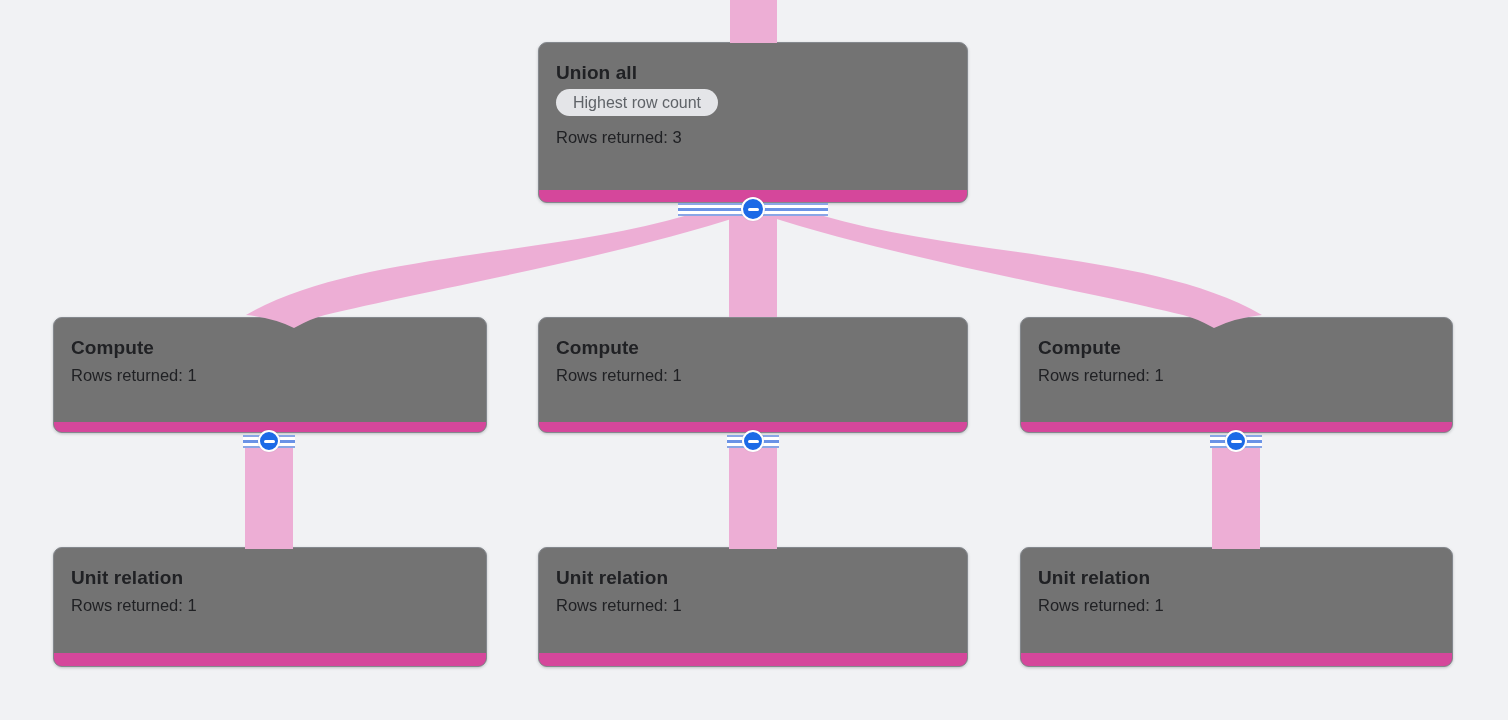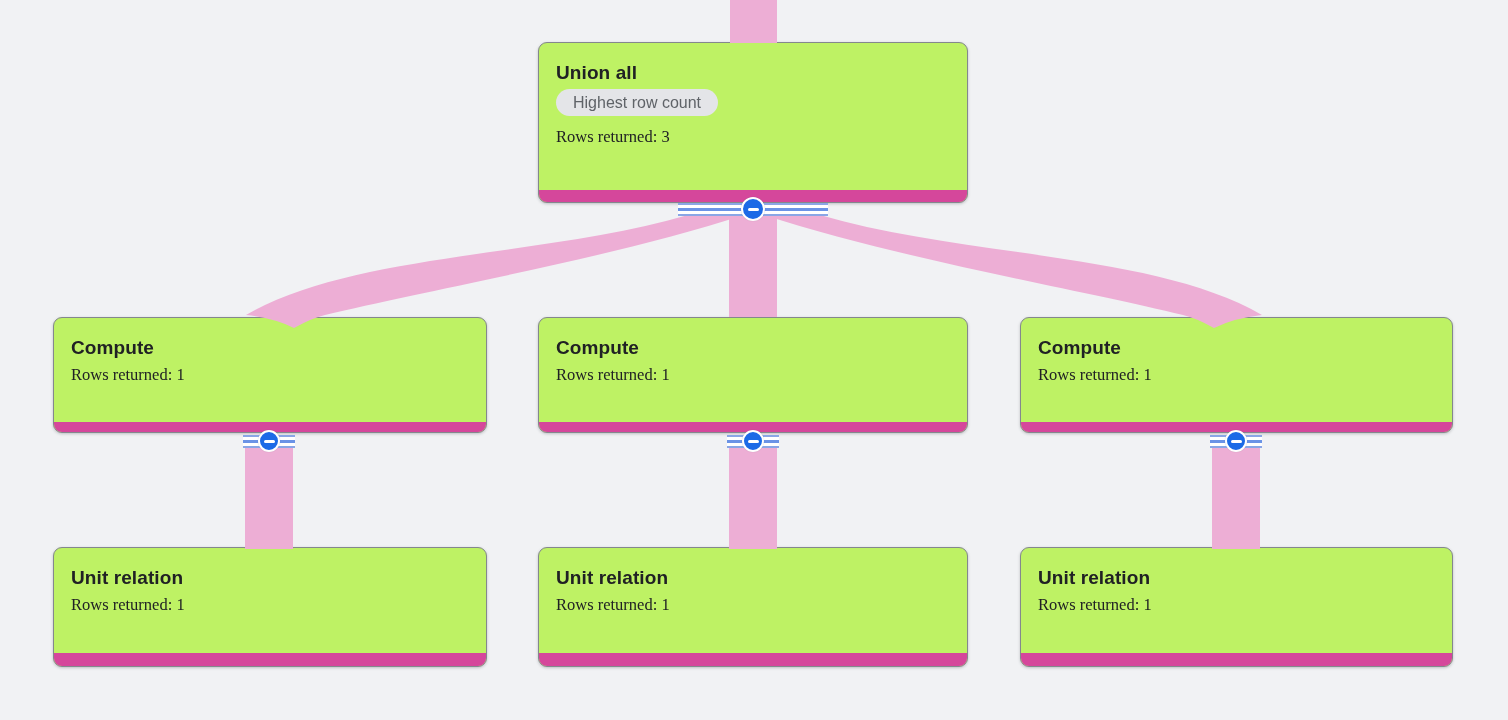--- a/index.html
+++ b/index.html
@@ -23,21 +23,21 @@
     position: absolute;
     inset: 0;
     z-index: 5;
     pointer-events: none;
   }
   svg.flows .band { fill: #edaed5; }
 
   
   .node {
     position: absolute;
-    background: #bef264;
+    background: #737373;
     border: 1px solid #84888d;
     border-radius: 9px;
     box-shadow: 0 1px 3px rgba(60,64,67,0.28);
     box-sizing: border-box;
     z-index: 1;
     overflow: hidden;
     cursor: pointer;
   }
   .node .content { padding: 16px 18px 0 17px; }
   .node .title {
@@ -55,21 +55,20 @@
     line-height: 23px;
     padding: 2px 17px;
     border-radius: 18px;
     margin: 3px 0 7px 0;
   }
   .node .rows {
     font-size: 16.5px;
     color: #202124;
     line-height: 24px;
     margin-top: 2px;
-    font-family: Liberation Serif, serif;
   }
   .node .bar {
     position: absolute;
     left: 0; right: 0; bottom: 0;
     background: #d5479b;
   }
 
   .n-union { left: 538px; top: 42px;  width: 430px; height: 161px; }
   .n-c1    { left: 53px;  top: 317px; width: 434px; height: 116px; }
   .n-c2    { left: 538px; top: 317px; width: 430px; height: 116px; }

